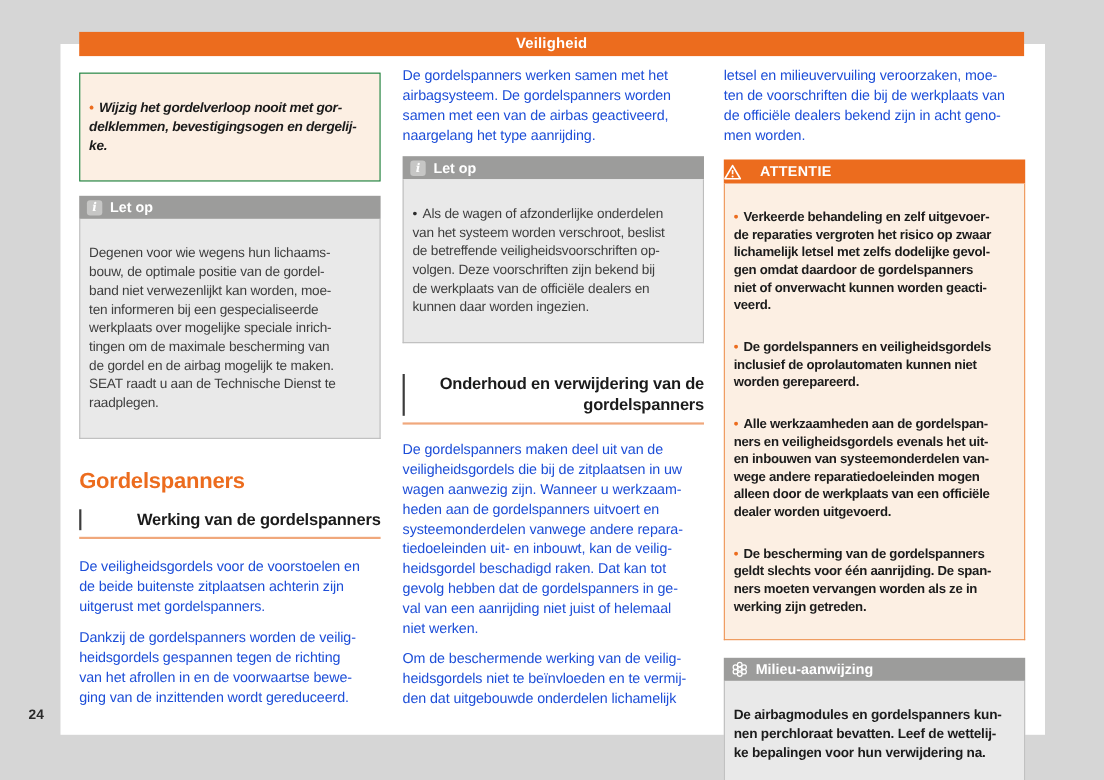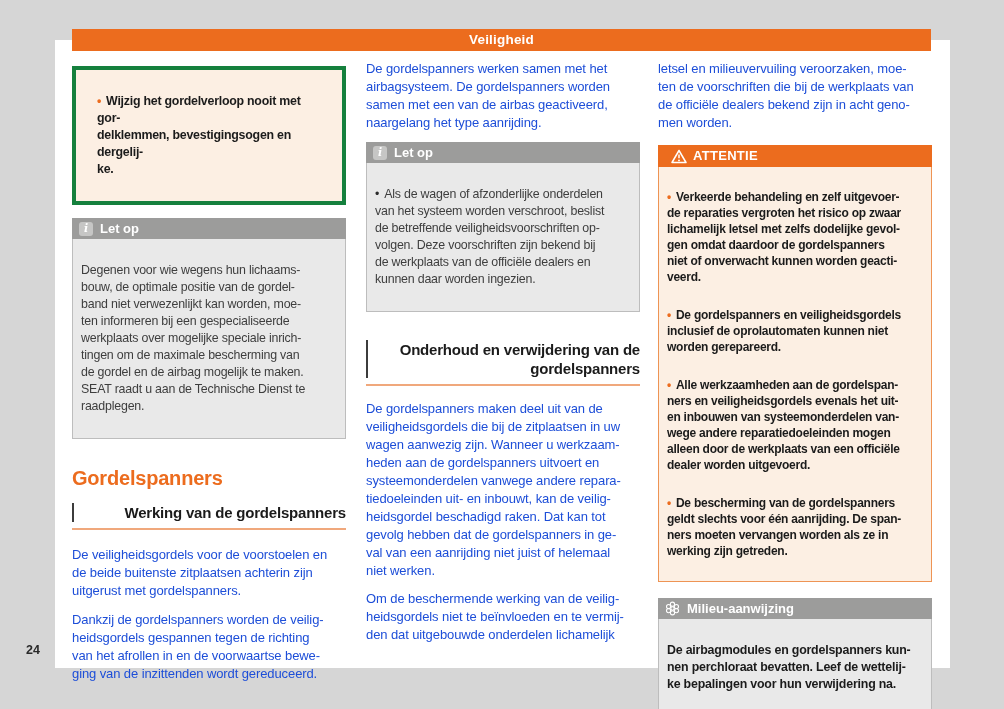--- a/index.html
+++ b/index.html
@@ -24,24 +24,25 @@
   .col2 { left:366px; }
   .col3 { left:658px; }
 
   p.body-par {
     font-size:13px; line-height:18px; color:#1d4ed8;
     white-space:pre-line; margin:0 0 8px 0; letter-spacing:-0.1px;
   }
 
   
   .peachbox {
-    background:#fcefe3; border:4px solid #15803d;
-    padding:6px 21px; white-space:pre-line;
+    background:#fcefe3; border:1px solid #15803d;
+    padding:6px 8px; white-space:pre-line;
     font-size:12.4px; line-height:17px; font-weight:bold; color:#1b1b1b;
     letter-spacing:-0.25px;
+    font-style:italic;
   }
   .peachbox p { margin:0 0 5px 0; }
   .peachbox p:last-child { margin-bottom:0; }
 
   
   .graybox-header {
     background:#9c9c9b; color:#fff; height:21px; line-height:21px;
     font-weight:bold; font-size:13px; padding-left:7px;
     display:flex; align-items:center; gap:7px;
   }
@@ -50,22 +51,22 @@
     padding:6px 8px; white-space:pre-line;
     font-size:12.4px; line-height:17px; color:#3e3e3e; letter-spacing:-0.2px;
   }
   .graybox-body p { margin:0 0 5px 0; }
   .graybox-body p:last-child { margin-bottom:0; }
   .graybox-body.boldtext { font-weight:bold; color:#1b1b1b; }
 
   
   .attentie-header {
     background:#ec6c1e; color:#fff; height:22px; line-height:22px;
-    font-weight:bold; font-size:13px; padding-left:13px; letter-spacing:0.3px;
-    display:flex; align-items:center; gap:6px;
+    font-weight:bold; font-size:13px; padding-left:0; letter-spacing:0.3px;
+    display:flex; align-items:center; gap:17px;
   }
   .attentie-body {
     background:#fcefe3; border:1px solid #ee9454; border-top:none;
     padding:6px 8px; white-space:pre-line;
     font-size:12px; line-height:16px; font-weight:bold; color:#1b1b1b;
     letter-spacing:-0.25px;
   }
   .attentie-body p { margin:0 0 6px 0; }
   .attentie-body p:last-child { margin-bottom:0; }
 

